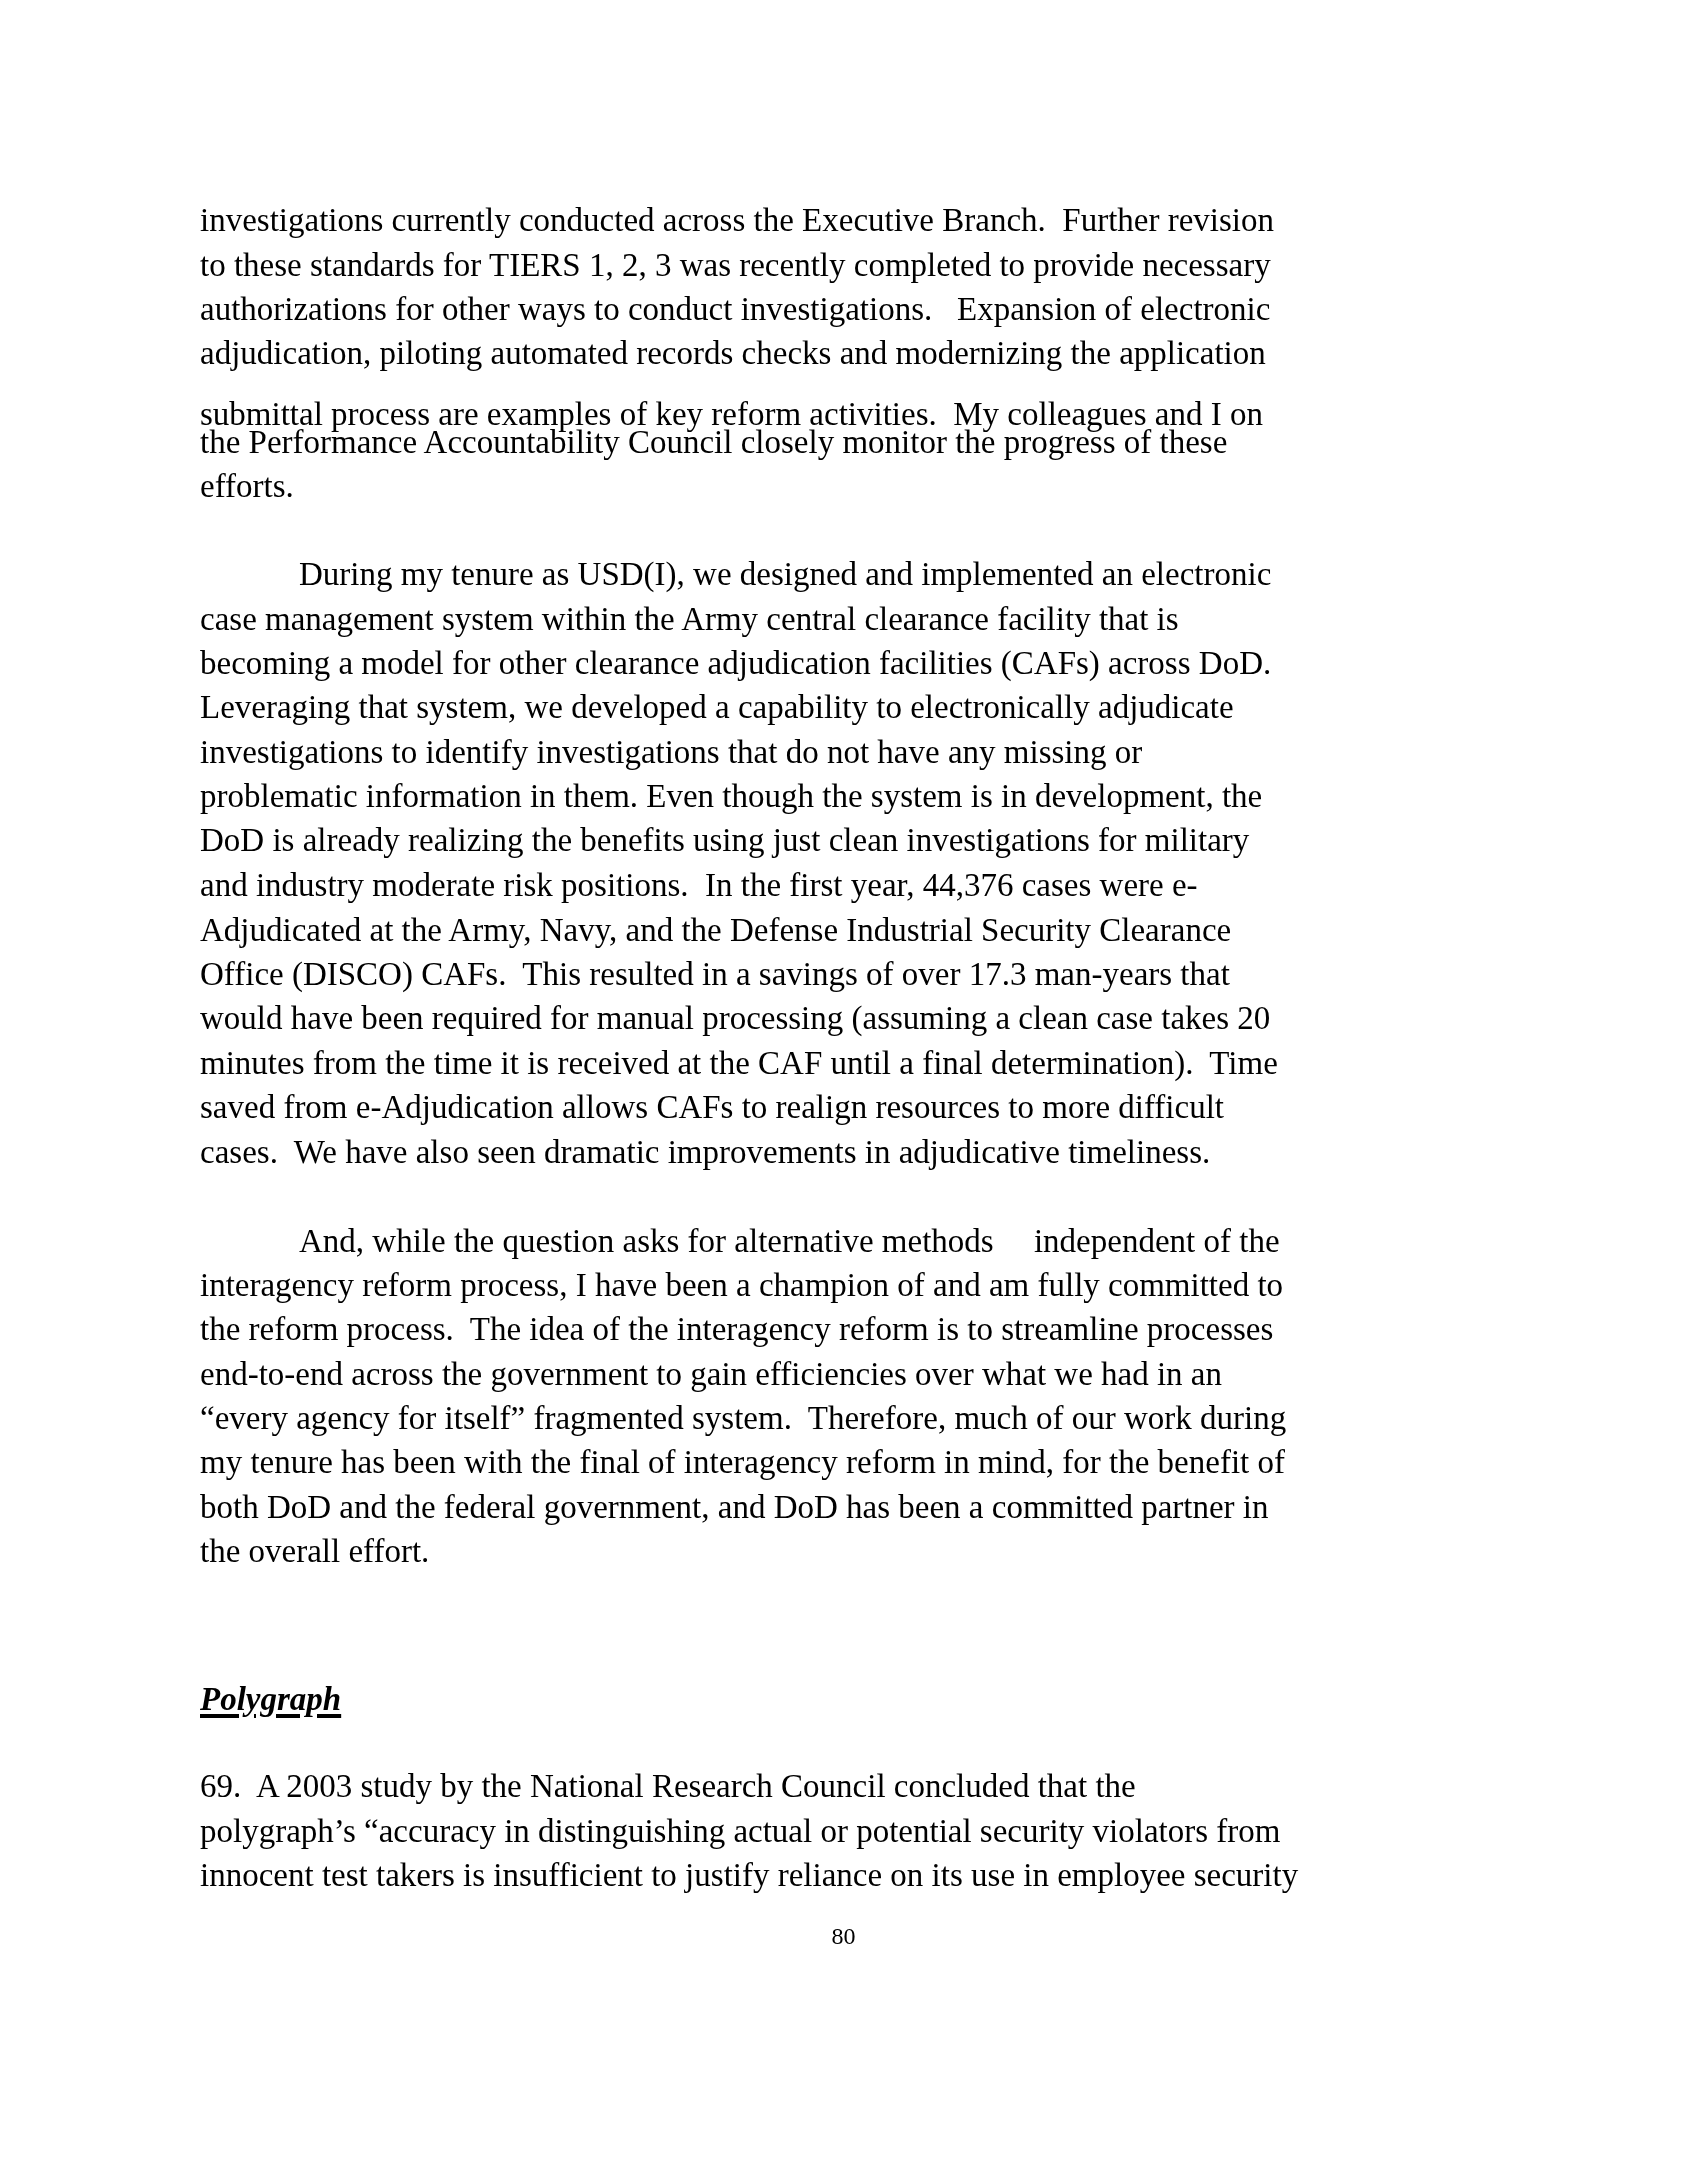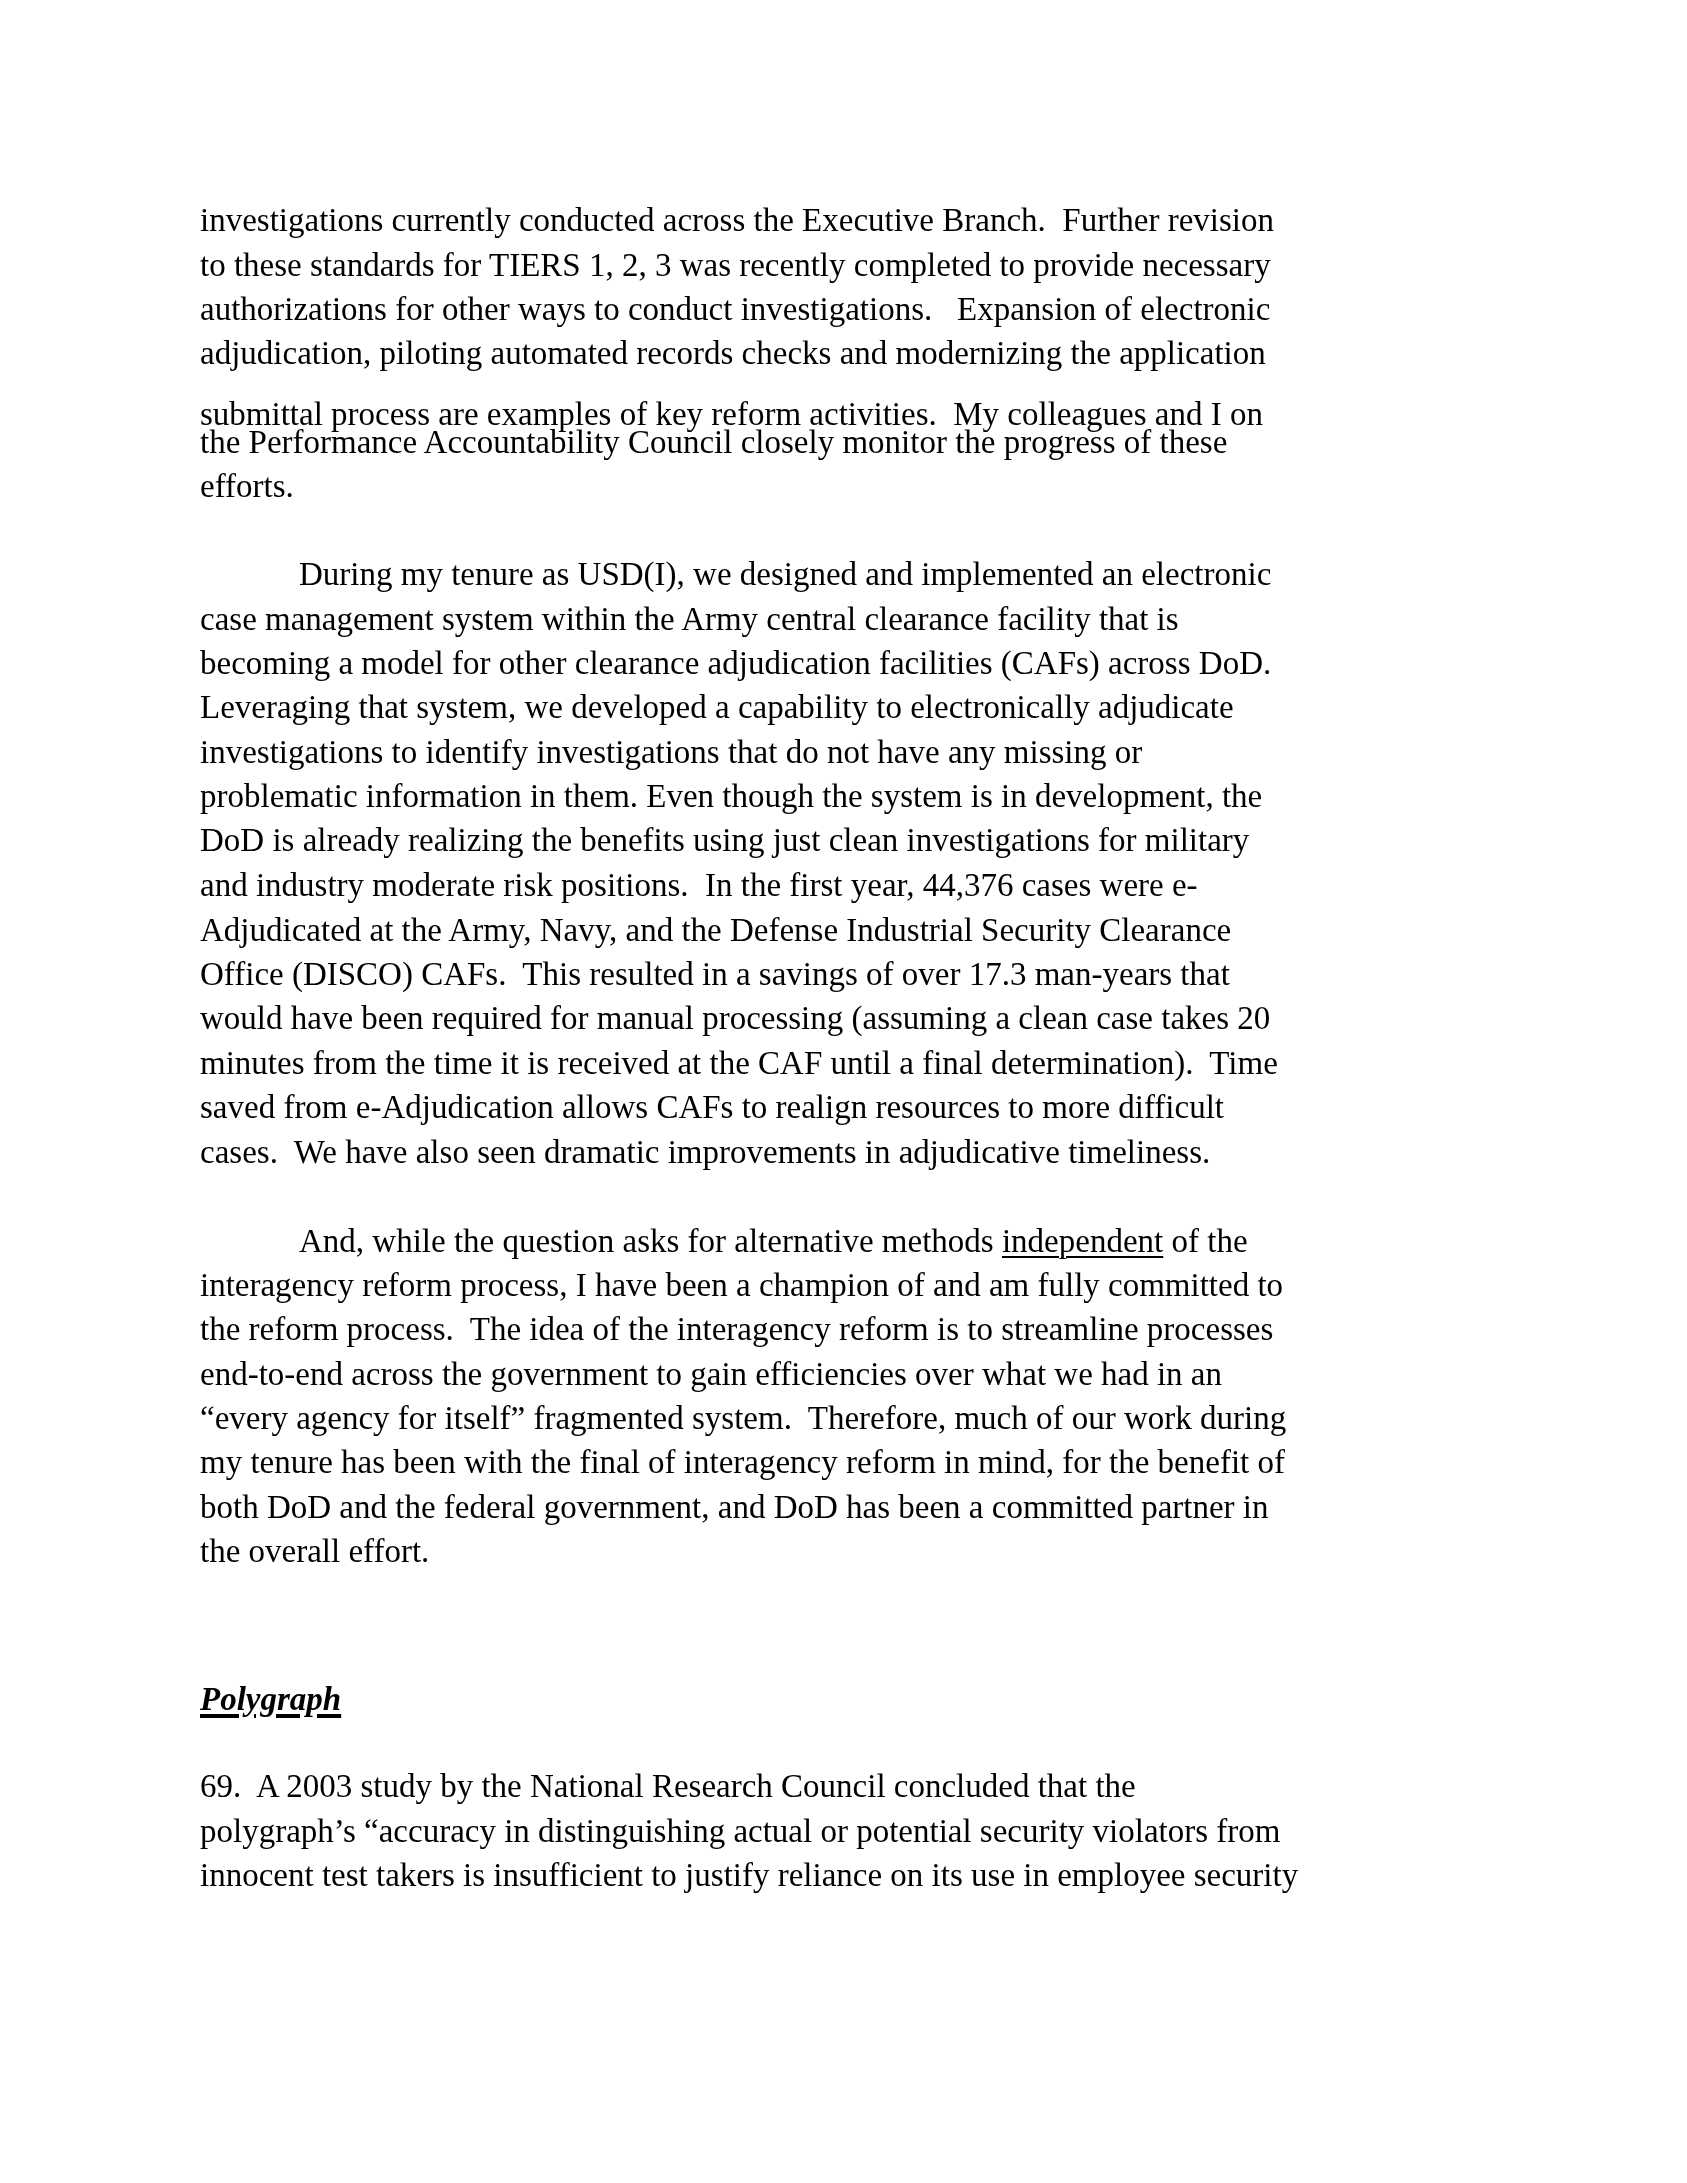--- a/index.html
+++ b/index.html
@@ -16,21 +16,21 @@
     margin: 0;
   }
   .indent { left: 299px; }
   .heading {
     font-weight: bold;
     font-style: italic;
     text-decoration: underline;
     text-decoration-thickness: 4px;
     text-underline-offset: 4px;
   }
-  .u { text-decoration: underline; text-decoration-thickness: 2px; text-underline-offset: 4px; }
+  .u { text-decoration-thickness: 2px; text-underline-offset: 4px; margin-left: 32px; }
   .page-number {
     position: absolute;
     left: 0; width: 1687px;
     text-align: center;
     font-family: "Liberation Serif", "DejaVu Serif", serif;
     font-size: 24px;
     line-height: 24px;
     color: #000000;
   }
 </style>
@@ -78,15 +78,16 @@
   </div>
 
   <h2 class="line heading" style="top:1683px">Polygraph</h2>
 
   <div>
     <p class="line" style="top:1770px">69.  A 2003 study by the National Research Council concluded that the</p>
     <p class="line" style="top:1815px">polygraph’s “accuracy in distinguishing actual or potential security violators from</p>
     <p class="line" style="top:1859px">innocent test takers is insufficient to justify reliance on its use in employee security</p>
   </div>
 
+  <div class="page-number" style="top:1924px">80</div>
 
 </div>
 
 
 </body></html>

